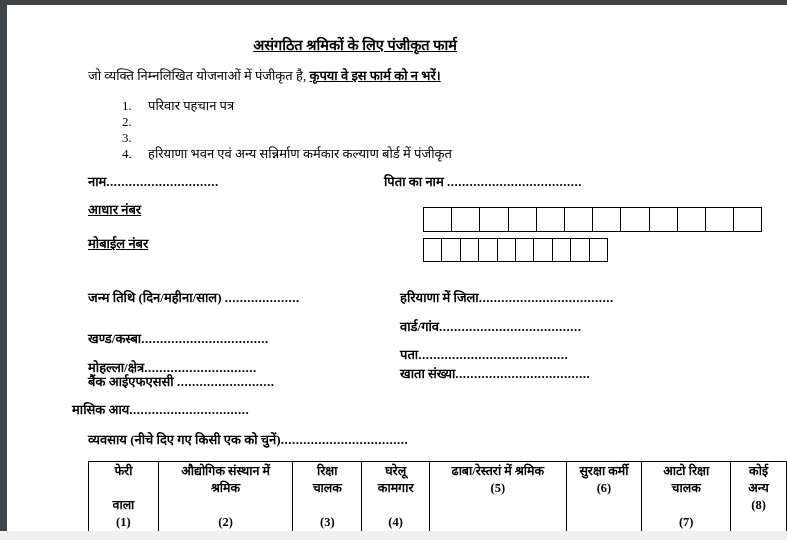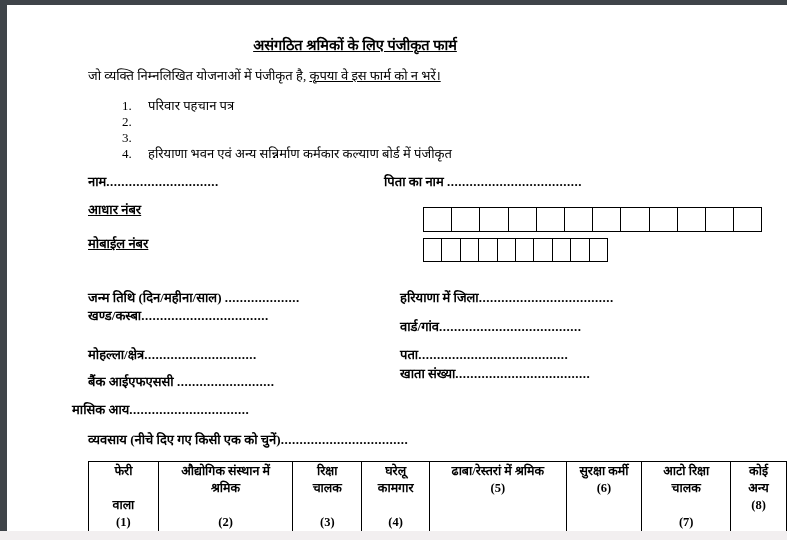--- a/index.html
+++ b/index.html
@@ -9,21 +9,21 @@
     font-family:"Liberation Serif","DejaVu Sans",serif;
   }
   .frame-top{position:absolute;top:0;left:0;width:787px;height:5px;}
   .frame-left{position:absolute;top:0;left:0;width:7px;height:532px;}
   .bottom-strip{position:absolute;top:531px;left:0;width:787px;height:9px;}
   .doc-title{
     position:absolute;top:34px;left:0;width:710px;text-align:center;
     font-size:14.5px;font-weight:bold;text-decoration:underline;
   }
   .intro{position:absolute;top:66px;left:88px;font-size:13px;white-space:nowrap;}
-  .intro .em{font-weight:normal;text-decoration:underline;}
+  .intro .em{font-weight:bold;text-decoration:underline;}
   .excl-list{position:absolute;top:98px;left:122px;font-size:13px;}
   .list-row{line-height:16px;display:flex;}
   .list-num{width:26px;flex:0 0 26px;}
   .frow{position:absolute;font-size:13px;font-weight:bold;white-space:nowrap;font-family:Liberation Serif, serif;}
   .frow .fdots{letter-spacing:0.5px;}
   .ulabel{text-decoration:underline;}
   .box-grid{position:absolute;display:flex;}
   .box-grid .bx{border:1px solid #000;margin-left:-1px;background:#fff;}
   .box-grid .bx:first-child{margin-left:0;}
   .aadhaar-grid .bx{width:27.2px;height:23px;}
@@ -94,24 +94,24 @@
     <div class="bx"></div>
     <div class="bx"></div>
     <div class="bx"></div>
     <div class="bx"></div>
     <div class="bx"></div>
   </div>
 
 <div class="frow" style="top:288px;left:88px"><span>जन्म तिथि (दिन/महीना/साल) </span><span class="fdots">....................</span></div>
 <div class="frow" style="top:288px;left:400px"><span>हरियाणा में जिला</span><span class="fdots">....................................</span></div>
 
-<div class="frow" style="top:306px;left:88px"><span>खण्ड/कस्बा</span><span class="fdots">..................................</span></div>
+<div class="frow" style="top:329px;left:88px"><span>खण्ड/कस्बा</span><span class="fdots">..................................</span></div>
 <div class="frow" style="top:317px;left:400px"><span>वार्ड/गांव</span><span class="fdots">......................................</span></div>
 
-<div class="frow" style="top:345px;left:88px"><span>मोहल्ला/क्षेत्र</span><span class="fdots">..............................</span></div>
+<div class="frow" style="top:358px;left:88px"><span>मोहल्ला/क्षेत्र</span><span class="fdots">..............................</span></div>
 <div class="frow" style="top:345px;left:400px"><span>पता</span><span class="fdots">........................................</span></div>
 
 <div class="frow" style="top:372px;left:88px"><span>बैंक आईएफएससी </span><span class="fdots">..........................</span></div>
 <div class="frow" style="top:364px;left:400px"><span>खाता संख्या</span><span class="fdots">....................................</span></div>
 
 <div class="frow" style="top:400px;left:72px"><span>मासिक आय</span><span class="fdots">................................</span></div>
 
 <div class="frow" style="top:430px;left:88px"><span>व्यवसाय (नीचे दिए गए किसी एक को चुनें)</span><span class="fdots">..................................</span></div>
 
 <table class="occ">

